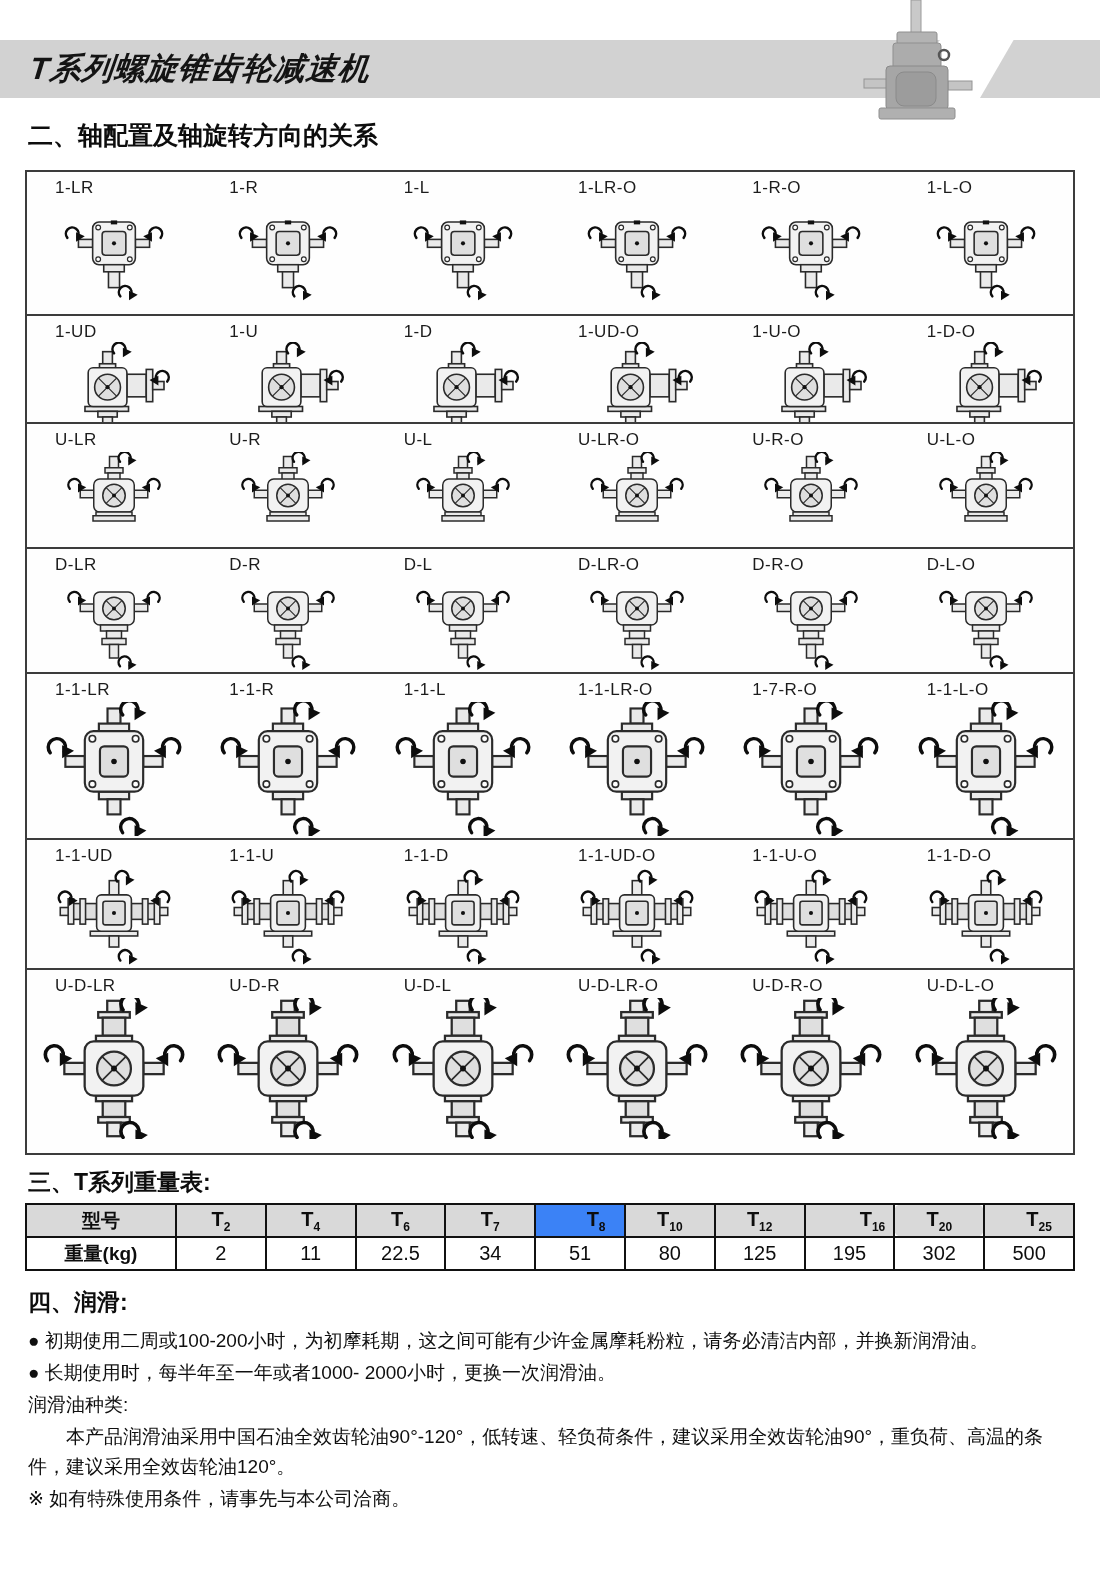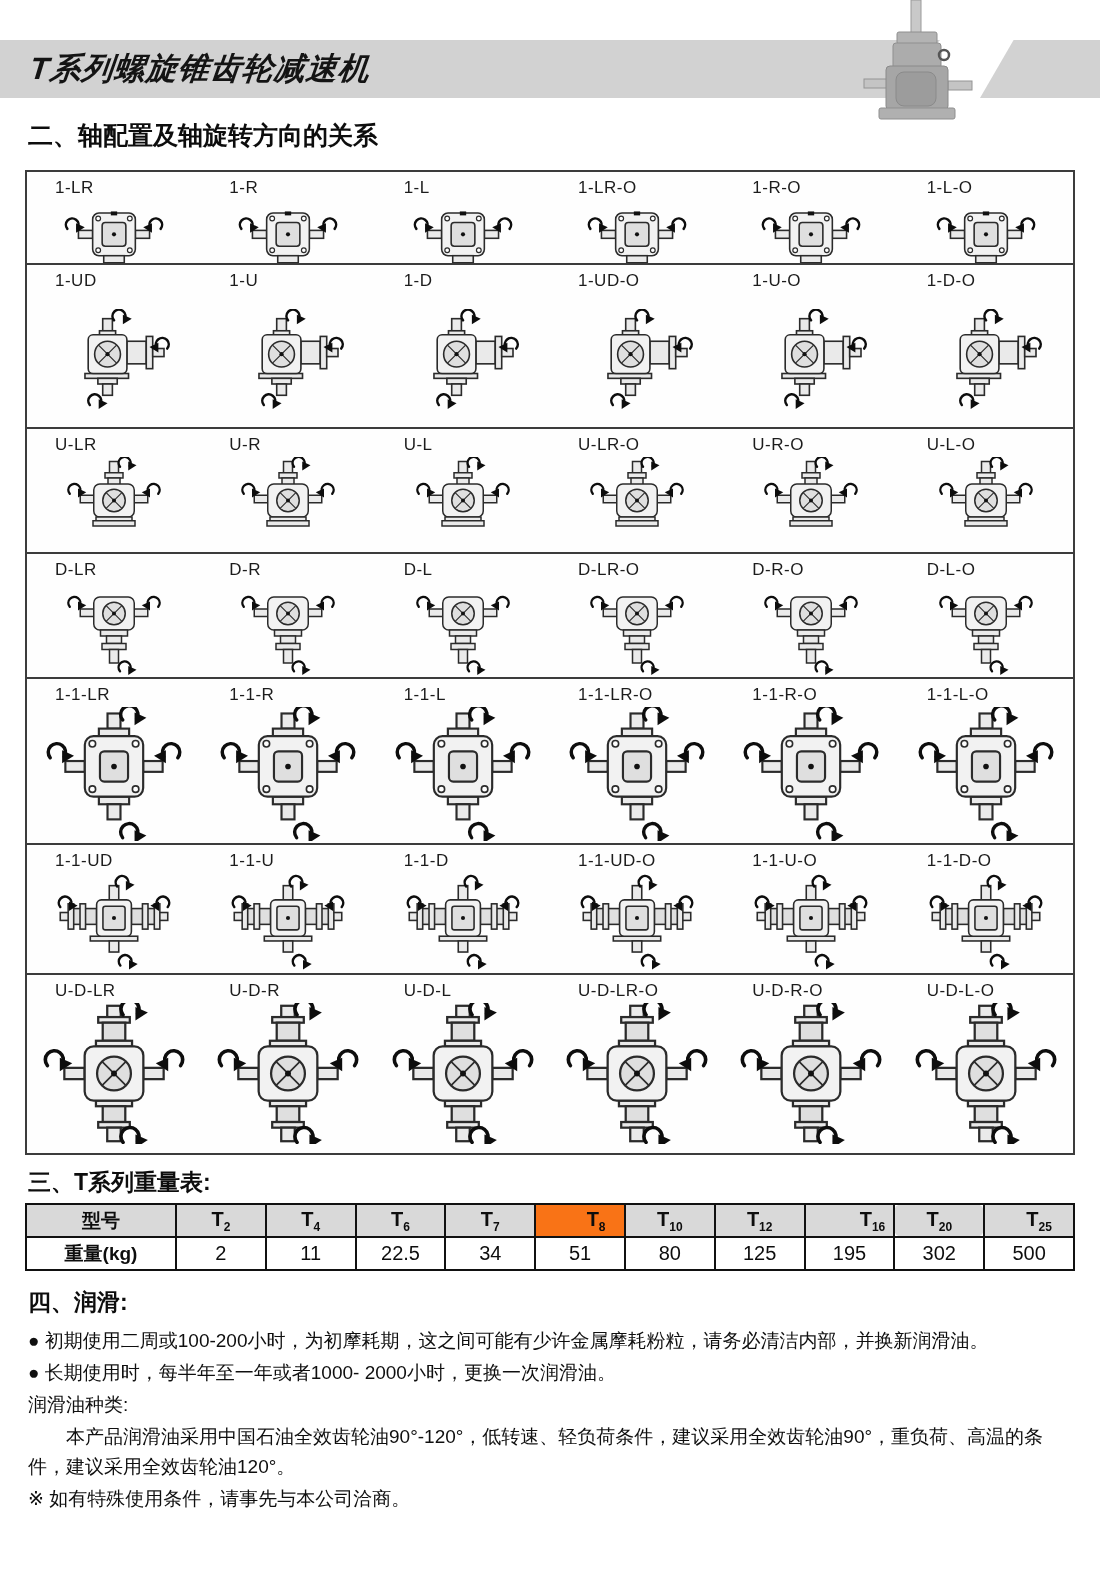--- a/index.html
+++ b/index.html
@@ -59,21 +59,21 @@
   <circle cx="92" cy="55" r="5" fill="none" stroke="#555" stroke-width="2.5"></circle>
   <rect x="12" y="79" width="23" height="9" fill="#c4c4c4" stroke="#949494"></rect>
   <rect x="96" y="81" width="24" height="9" fill="#c4c4c4" stroke="#949494"></rect>
   <rect x="34" y="66" width="62" height="44" rx="4" fill="#a6a6a6" stroke="#8a8a8a"></rect>
   <rect x="44" y="72" width="40" height="34" rx="8" fill="#9c9c9c" stroke="#8a8a8a"></rect>
   <rect x="27" y="108" width="76" height="11" rx="2" fill="#b0b0b0" stroke="#8f8f8f"></rect>
 </svg>
 
 <div id="h2" class="sec-heading">二、轴配置及轴旋转方向的关系</div>
 <div class="grid">
-    <div class="grid-row" style="height: 91px;">
+    <div class="grid-row" style="height: 142px;">
       <div class="grid-cell">
         <div class="cell-label">1-LR</div>
         <div class="cell-diagram">
           <svg width="158" height="98" viewBox="0 0 140 124" preserveAspectRatio="xMidYMid meet">
             <rect x="25" y="41" width="18" height="10" rx="0" fill="#eaeaea" stroke="#2b2b2b" stroke-width="2"></rect>
             <rect x="97" y="41" width="18" height="10" rx="0" fill="#eaeaea" stroke="#2b2b2b" stroke-width="2"></rect>
             <rect x="43" y="19" width="54" height="54" rx="8" fill="#f2f2f2" stroke="#2b2b2b" stroke-width="2"></rect>
             <circle cx="50" cy="26" r="3" fill="#fff" stroke="#2b2b2b" stroke-width="1.5"></circle>
             <circle cx="90" cy="26" r="3" fill="#fff" stroke="#2b2b2b" stroke-width="1.5"></circle>
             <circle cx="50" cy="66" r="3" fill="#fff" stroke="#2b2b2b" stroke-width="1.5"></circle>
@@ -247,21 +247,21 @@
               <path d="M5 -2 L16 3 L5 10 Z" fill="#0d0d0d"></path>
             </g>
             <g transform="translate(84 108)">
               <path d="M-6 5 A8 8 0 1 1 7 4" fill="none" stroke="#0d0d0d" stroke-width="3.2" stroke-linecap="round"></path>
               <path d="M5 -2 L16 3 L5 10 Z" fill="#0d0d0d"></path>
             </g>
           </svg>
         </div>
       </div>
     </div>
-    <div class="grid-row" style="height: 164px; text-align: right;">
+    <div class="grid-row" style="height: 108px; text-align: right;">
       <div class="grid-cell">
         <div class="cell-label">1-UD</div>
         <div class="cell-diagram">
           <svg width="158" height="100" viewBox="0 0 140 124" preserveAspectRatio="xMidYMid meet">
             <rect x="56" y="12" width="12" height="16" rx="0" fill="#eaeaea" stroke="#2b2b2b" stroke-width="2"></rect>
             <rect x="52" y="27" width="20" height="6" rx="0" fill="#eaeaea" stroke="#2b2b2b" stroke-width="2"></rect>
             <rect x="34" y="80" width="54" height="6" rx="0" fill="#eaeaea" stroke="#2b2b2b" stroke-width="2"></rect>
             <rect x="50" y="86" width="24" height="7" rx="0" fill="#eaeaea" stroke="#2b2b2b" stroke-width="2"></rect>
             <rect x="56" y="93" width="12" height="14" rx="0" fill="#eaeaea" stroke="#2b2b2b" stroke-width="2"></rect>
             <rect x="86" y="40" width="24" height="28" rx="0" fill="#eaeaea" stroke="#2b2b2b" stroke-width="2"></rect>
@@ -939,21 +939,21 @@
               <path d="M5 -2 L16 3 L5 10 Z" fill="#0d0d0d"></path>
             </g>
             <g transform="translate(84 116)">
               <path d="M-6 5 A8 8 0 1 1 7 4" fill="none" stroke="#0d0d0d" stroke-width="3.2" stroke-linecap="round"></path>
               <path d="M5 -2 L16 3 L5 10 Z" fill="#0d0d0d"></path>
             </g>
           </svg>
         </div>
       </div>
       <div class="grid-cell">
-        <div class="cell-label">1-1-R-O</div>
+        <div class="cell-label">1-7-R-O</div>
         <div class="cell-diagram">
           <svg width="158" height="134" viewBox="0 0 140 124" preserveAspectRatio="xMidYMid meet">
             <rect x="64" y="6" width="12" height="14" rx="0" fill="#eaeaea" stroke="#2b2b2b" stroke-width="2"></rect>
             <rect x="56" y="20" width="28" height="7" rx="0" fill="#eaeaea" stroke="#2b2b2b" stroke-width="2"></rect>
             <rect x="56" y="83" width="28" height="7" rx="0" fill="#eaeaea" stroke="#2b2b2b" stroke-width="2"></rect>
             <rect x="64" y="90" width="12" height="14" rx="0" fill="#eaeaea" stroke="#2b2b2b" stroke-width="2"></rect>
             <rect x="25" y="50" width="18" height="10" rx="0" fill="#eaeaea" stroke="#2b2b2b" stroke-width="2"></rect>
             <rect x="97" y="50" width="18" height="10" rx="0" fill="#eaeaea" stroke="#2b2b2b" stroke-width="2"></rect>
             <rect x="43" y="27" width="54" height="56" rx="8" fill="#f2f2f2" stroke="#2b2b2b" stroke-width="2"></rect>
             <circle cx="50" cy="34" r="3" fill="#fff" stroke="#2b2b2b" stroke-width="1.5"></circle>
@@ -1484,21 +1484,21 @@
         <col>
         <col>
       </colgroup>
       <tbody>
         <tr>
           <td class="rowhead" style="background: rgb(217, 217, 217);">型号</td>
           <td style="background: rgb(217, 217, 217);">T<sub>2</sub></td>
           <td style="background: rgb(217, 217, 217);">T<sub>4</sub></td>
           <td style="background: rgb(217, 217, 217);">T<sub>6</sub></td>
           <td style="background: rgb(217, 217, 217);">T<sub>7</sub></td>
-          <td style="background: #f97316; padding-left: 32px;">T<sub>8</sub></td>
+          <td style="background: #3b82f6; padding-left: 32px;">T<sub>8</sub></td>
           <td style="background: rgb(217, 217, 217);">T<sub>10</sub></td>
           <td style="background: rgb(217, 217, 217);">T<sub>12</sub></td>
           <td style="background: rgb(217, 217, 217); padding-left: 46px;">T<sub>16</sub></td>
           <td style="background: rgb(217, 217, 217); border-radius: 8px;">T<sub>20</sub></td>
           <td style="background: rgb(217, 217, 217); padding-left: 20px;">T<sub>25</sub></td>
         </tr>
         <tr>
           <td class="rowhead">重量(kg)</td>
           <td>2</td>
           <td>11</td>

